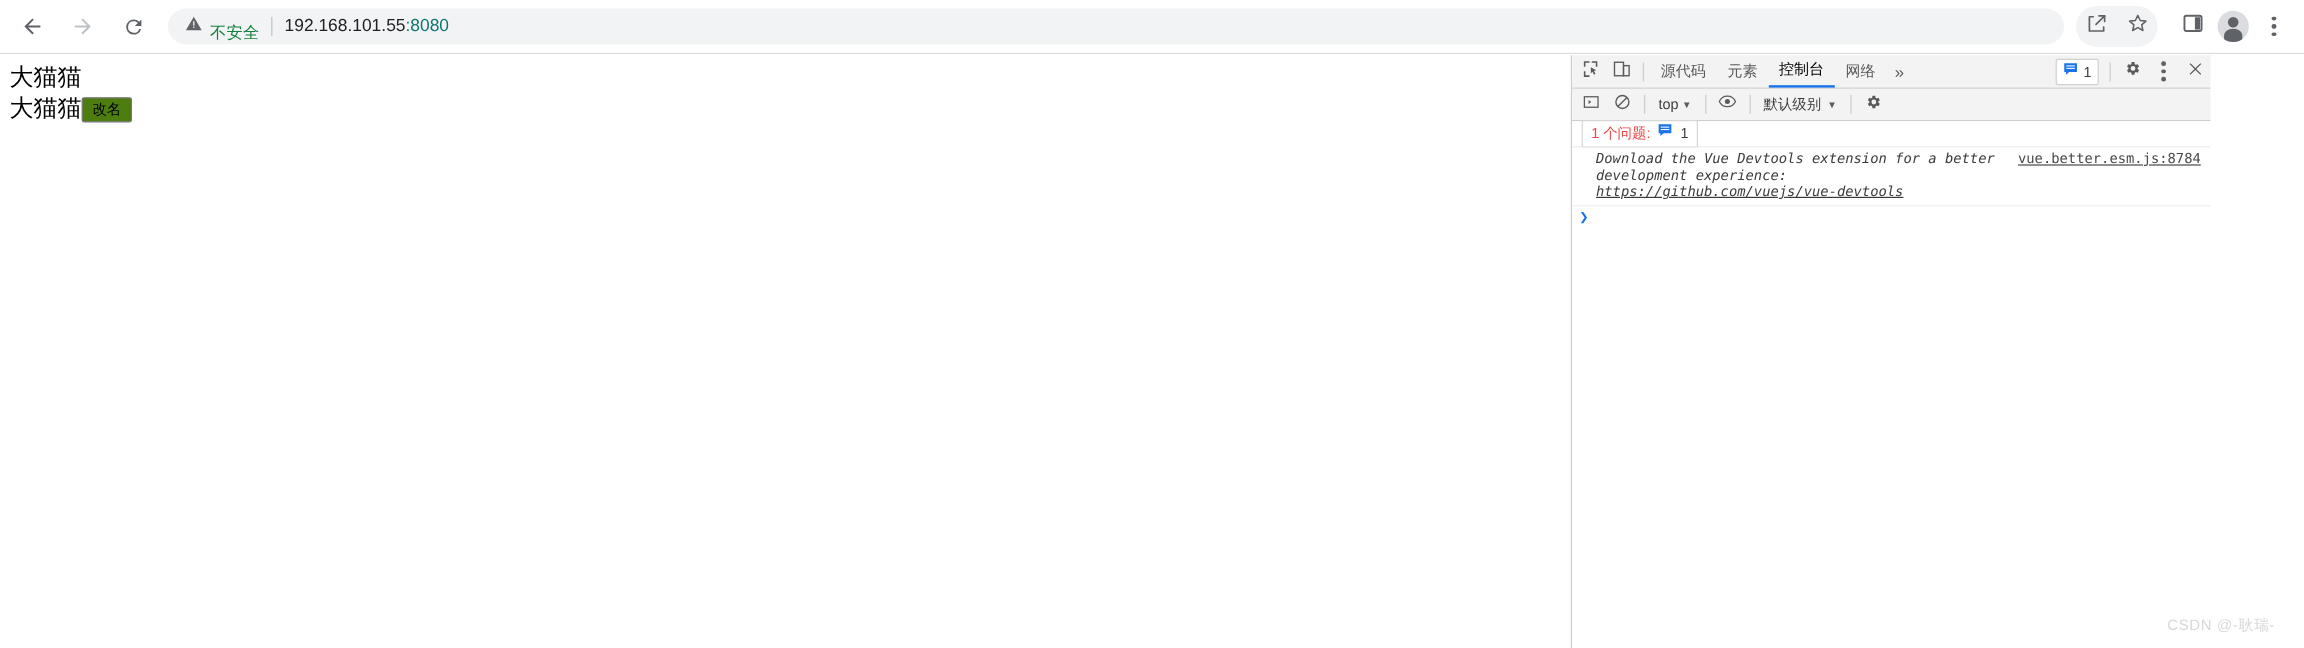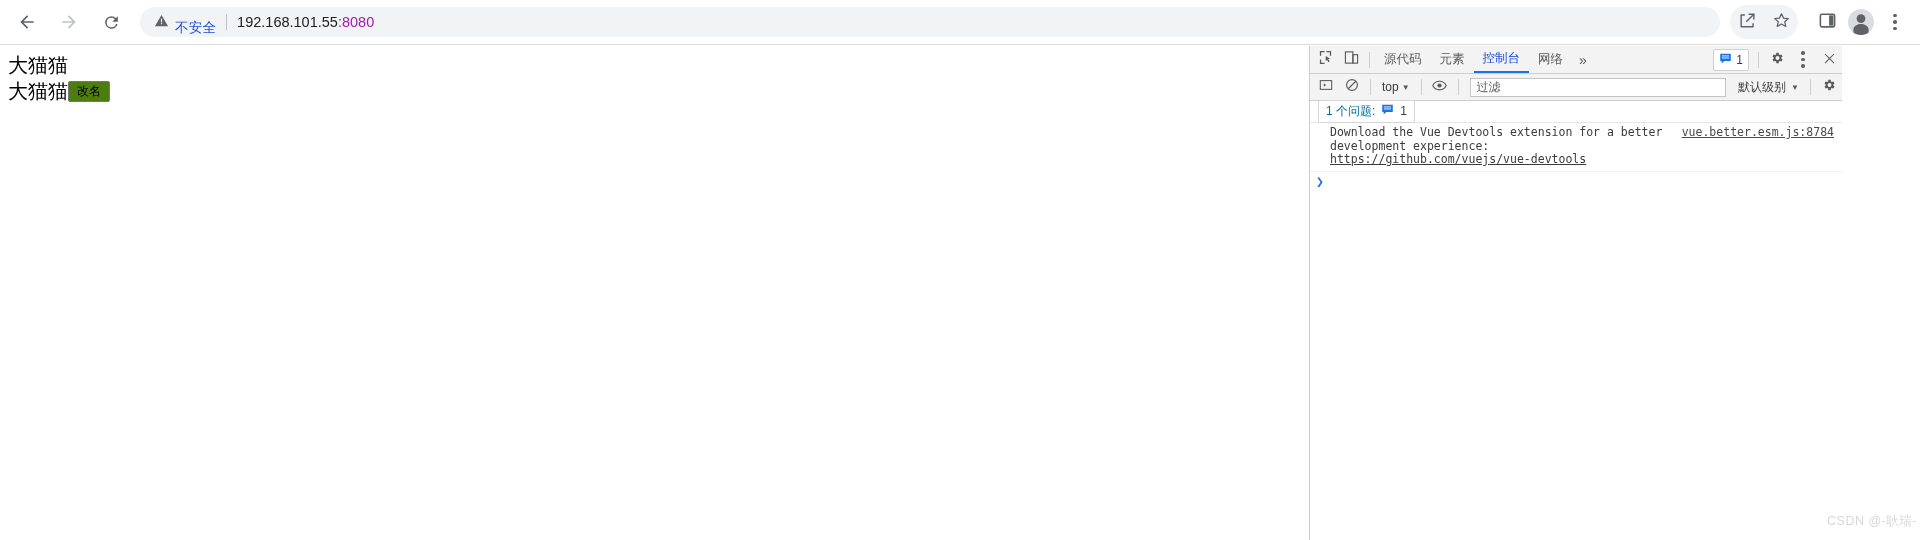--- a/index.html
+++ b/index.html
@@ -39,35 +39,35 @@
     display: flex; align-items: center;
     padding-left: 14px;
     min-width: 0;
   }
   .secure-warn {
     display: flex; align-items: center;
     flex: 0 0 auto;
   }
   .warn-tri { margin-right: 6px; display:block; }
   .secure-text {
-    font-size: 13.5px; color: #1d4ed8;
+    font-size: 13.5px; color: #15803d;
     letter-spacing: 0.2px;
     white-space: nowrap;
     margin-top: 12px;
   }
   .omni-sep {
     width: 1px; height: 16px; background: #bdc1c6;
     margin: 0 10px; flex: 0 0 auto;
   }
   .omni-url {
     font-size: 14.5px; color: #202124;
     white-space: nowrap; overflow: hidden;
     font-family: "Liberation Sans", sans-serif;
   }
-  .omni-url .port { color: #a21caf; }
+  .omni-url .port { color: #0f766e; }
 
   .tb-right { display: flex; align-items: center; flex: 0 0 auto; padding-right: 8px; }
   .tb-icon {
     width: 34px; height: 34px;
     display:flex; align-items:center; justify-content:center;
   }
   .pill-group {
     display:flex; align-items:center;
     background:#f1f3f4; border-radius: 17px; height: 34px;
     margin-right: 12px;
@@ -132,21 +132,21 @@
     width: 26px; height: 26px;
     display:flex; align-items:center; justify-content:center;
   }
   .dt-vsep { width:1px; height:16px; background:#cdcdcd; margin: 0 5px; flex:0 0 auto; }
   .dt-tab {
     font-size: 12.5px; color: #5a5a5a;
     padding: 0 9px; height: 27px;
     display:flex; align-items:center;
     white-space: nowrap;
   }
-  .dt-tab.active { color: #1d4ed8; border-bottom: 2px solid #1a73e8; }
+  .dt-tab.active { color: #000000; border-bottom: 2px solid #1a73e8; }
   .dt-more { font-size: 14px; color:#5a5a5a; padding: 0 7px; display:flex; align-items:center; height:27px; }
   .dt-spacer { flex: 1 1 auto; }
   .dt-badge {
     display:flex; align-items:center; gap:4px;
     padding: 1px 5px;
     border: 1px solid #d0d0d0; border-radius: 2px;
     background: #fff;
     margin-right: 4px;
   }
   .dt-badge-num { font-size: 12px; color: #3c3c3c; }
@@ -190,40 +190,40 @@
     border-bottom: 1px solid #e6e6e6;
     padding-left: 8px;
   }
   .issues-chip {
     display:flex; align-items:center; gap:6px;
     border: 1px solid #d6d6d6;
     border-radius: 2px;
     padding: 1px 7px 2px 7px;
     background: #fff;
   }
-  .issues-text { font-size: 12px; color:#0369a1; white-space:nowrap; }
+  .issues-text { font-size: 12px; color:#ef4444; white-space:nowrap; }
   .issues-count { font-size: 12px; color:#3c3c3c; }
 
   .dt-console-body {
     flex: 1 1 auto;
     background: #fff;
     overflow: hidden;
     position: relative;
   }
   .console-msg {
     position: relative;
     padding: 3px 8px 4px 20px;
     border-bottom: 1px solid #f0f0f0;
     font-family: "DejaVu Sans Mono", monospace;
     font-size: 11.5px;
     line-height: 13.5px;
     color: #3b3b3b;
     min-height: 40px;
   }
-  .msg-body { display: block; padding-right: 150px; white-space: pre-wrap; word-break: break-word; }
+  .msg-body { display: block; padding-right: 150px; white-space: pre-wrap; word-break: break-word; font-style: italic; }
   .msg-link-inline {
     color: #3b3b3b;
     text-decoration: underline;
   }
   .msg-source {
     position: absolute; top: 3px; right: 8px;
     font-family: "DejaVu Sans Mono", monospace;
     font-size: 11.5px;
     color: #4a4a4a;
     text-decoration: underline;
@@ -233,21 +233,21 @@
     display:flex; align-items:flex-start;
     padding: 3px 8px 4px 6px;
     font-family: "DejaVu Sans Mono", monospace;
     font-size: 12px;
   }
   .prompt-caret { color:#1a73e8; font-weight:bold; font-size: 13px; line-height: 14px; }
 
   
   .watermark {
     position: absolute;
-    right: 3px; bottom: 10px;
+    right: 24px; bottom: 10px;
     font-size: 12.5px;
     color: #d8d8d8;
     font-family: "Liberation Sans", sans-serif;
     letter-spacing: 0.5px;
     white-space: nowrap;
   }
 </style>
 </head>
 <body>
 
@@ -445,23 +445,20 @@
         <span>
           <svg width="15" height="15" viewBox="0 0 20 20">
             <path d="M10 4.2C5.8 4.2 2.4 7 1 10c1.4 3 4.8 5.8 9 5.8s7.6-2.8 9-5.8c-1.4-3-4.8-5.8-9-5.8z" fill="none" stroke="#5a5a5a" stroke-width="1.4"></path>
             <circle cx="10" cy="10" r="2.8" fill="#5a5a5a"></circle>
           </svg>
         </span>
       </div>
 
       <div class="dt-vsep"></div>
 
-      <div class="filter-input">
-        <span>过滤</span>
-      </div>
 
       <div class="level-select">
         <span>默认级别</span>
         <span class="caret">▼</span>
       </div>
 
       <div class="dt-vsep"></div>
 
       <div class="dt-sq-icon">
         <span>

